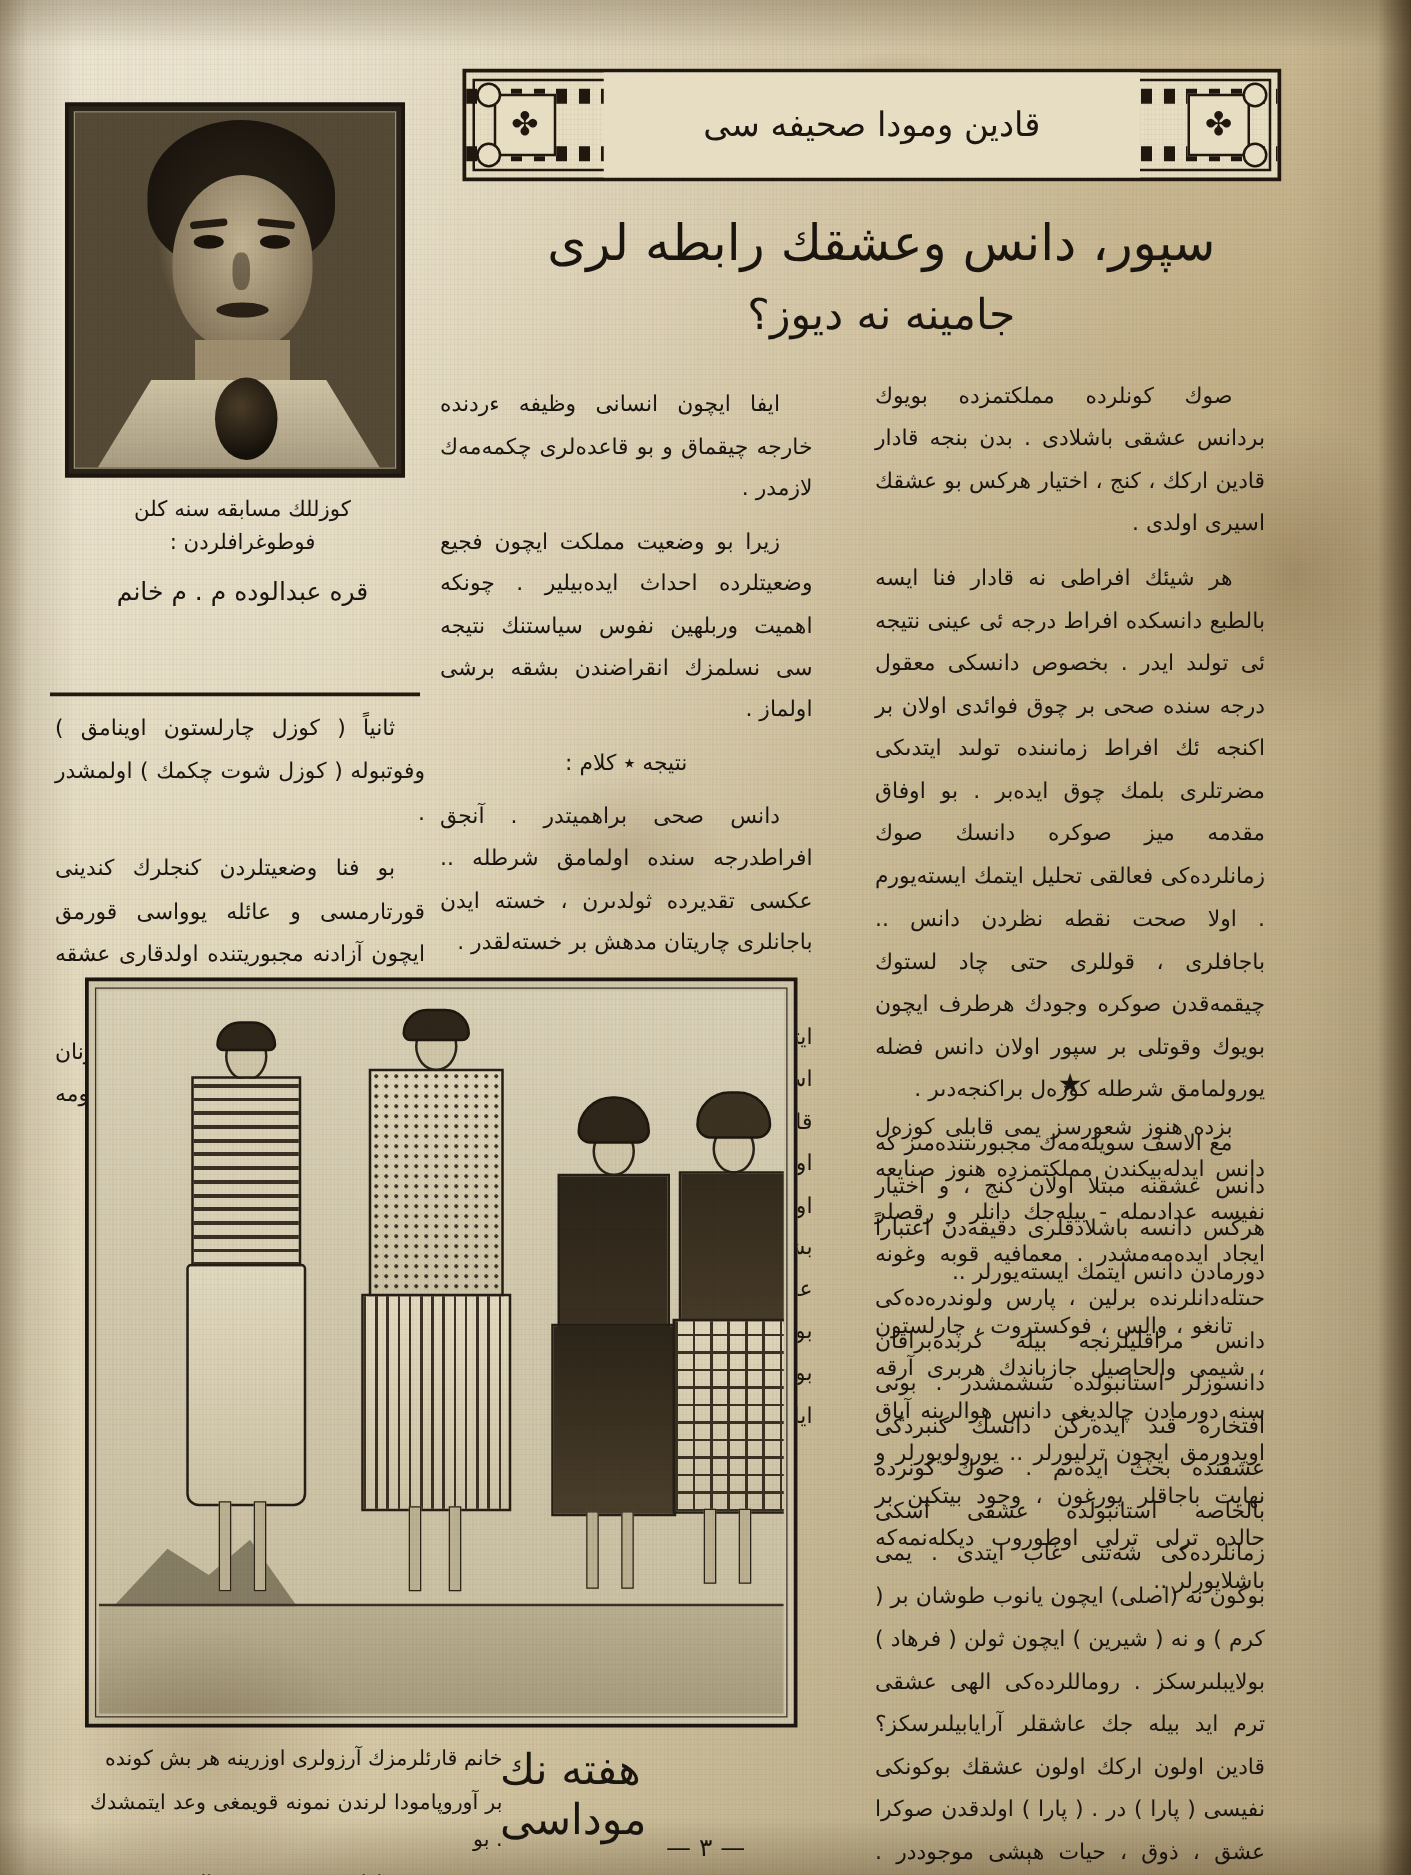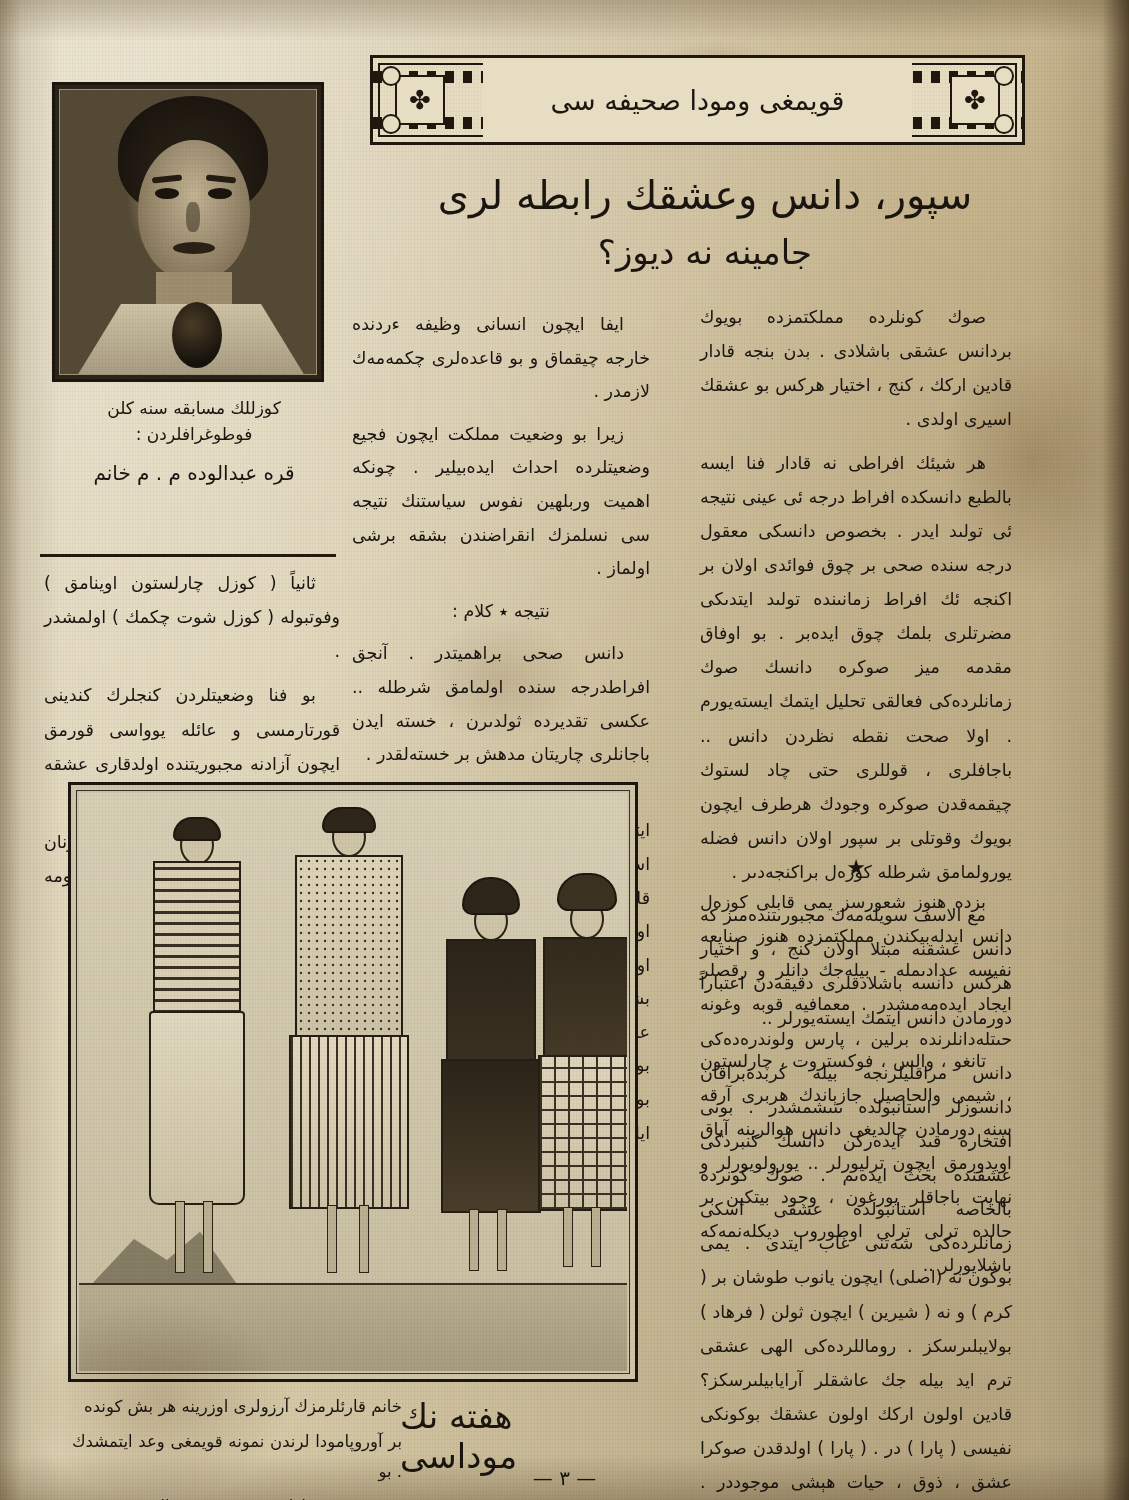--- a/index.html
+++ b/index.html
@@ -263,21 +263,21 @@
   <div id="masthead">
     <div class="inner"></div>
     <div class="dots top"></div>
     <div class="dots bot"></div>
     <div class="rosette left">✤</div>
     <div class="rosette right">✤</div>
     <div class="corner tl"></div>
     <div class="corner tr"></div>
     <div class="corner bl"></div>
     <div class="corner br"></div>
-    <div class="title">قويمغى ومودا صحيفه سى</div>
+    <div class="title">قادين ومودا صحيفه سى</div>
   </div>
 
   <div id="headline">
     <div class="h1">سپور، دانس وعشقك رابطه لرى</div>
     <div class="h2">جامينه نه ديوز؟</div>
   </div>
 
   <div id="photo-frame">
     <div id="portrait">
       <div class="hair"></div>

